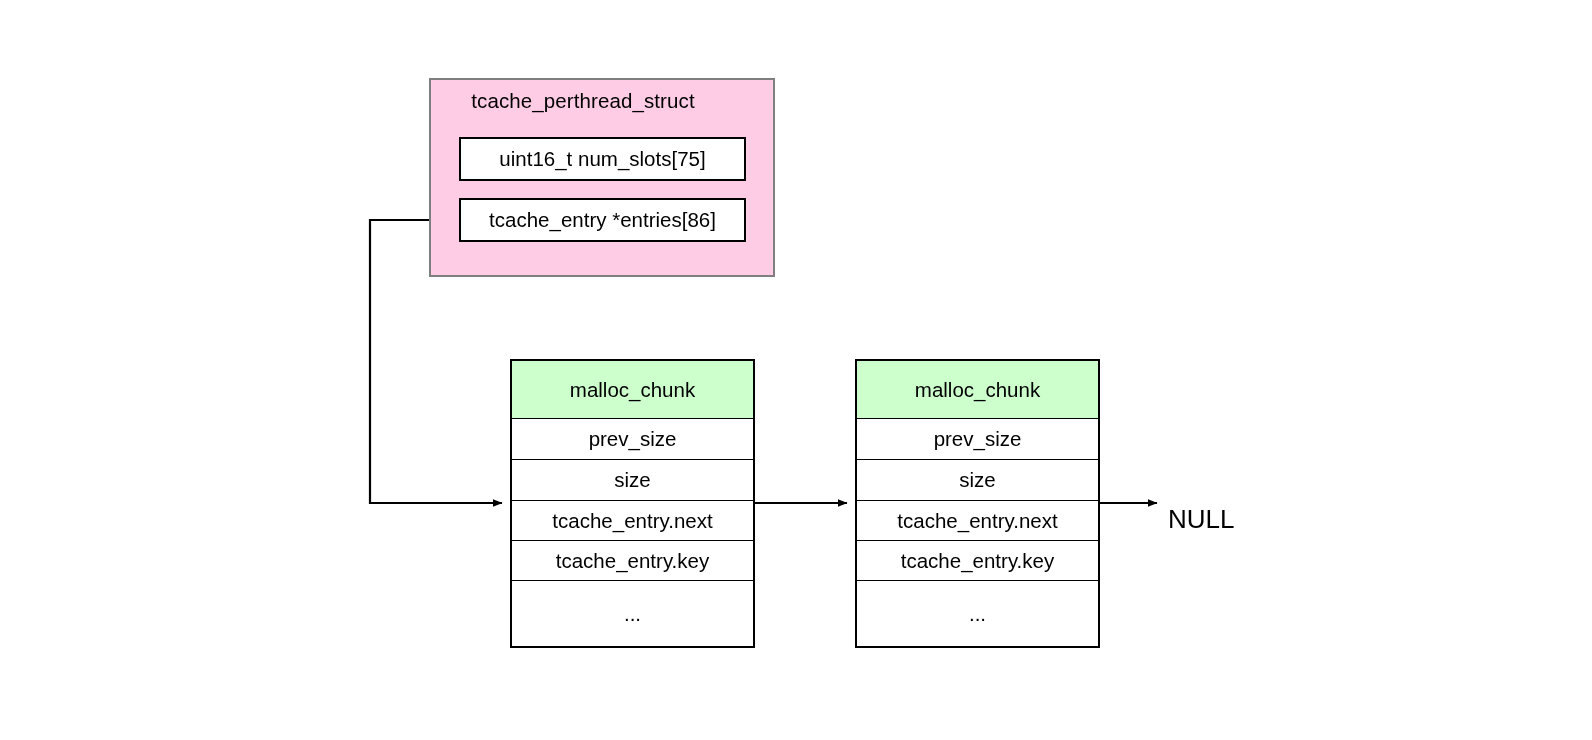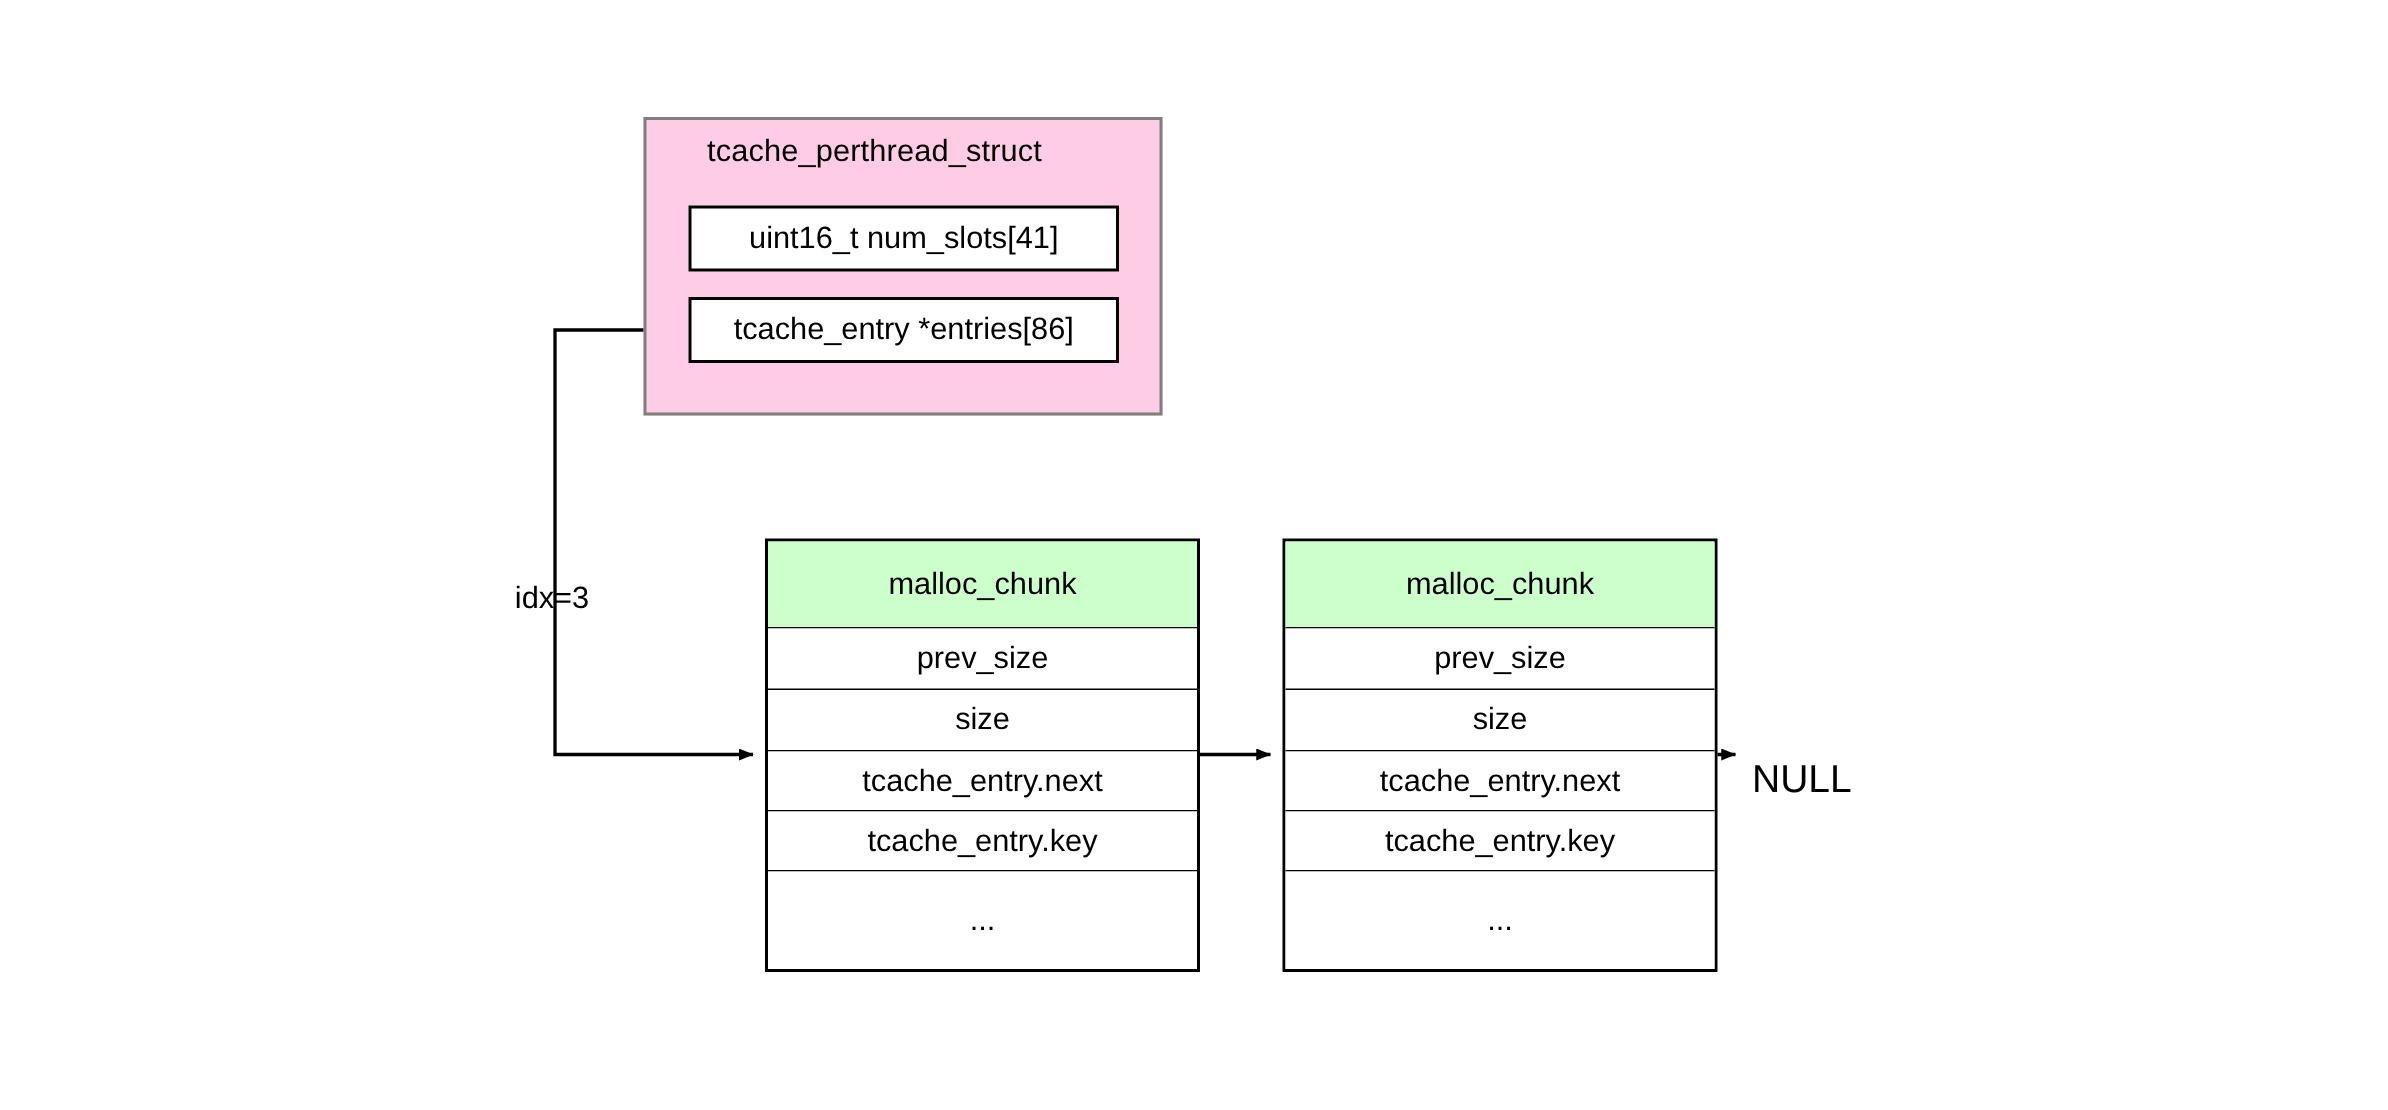--- a/index.html
+++ b/index.html
@@ -46,21 +46,21 @@
     display: flex;
     align-items: center;
     justify-content: center;
     font-size: 20.5px;
   }
   .field-num-slots { top: 137px; height: 44px; }
   .field-entries  { top: 198px; height: 44px; }
 
   
   .chunk {
-    width: 290px;
+    width: 245px;
     border: 2px solid #000000;
     background: #ffffff;
   }
   .chunk-a { left: 510px; top: 359px; }
   .chunk-b { left: 855px; top: 359px; }
   .chunk-row {
     width: 100%;
     box-sizing: border-box;
     display: flex;
     align-items: center;
@@ -119,29 +119,28 @@
 
   <g>
     <line x1="1100" y1="503" x2="1157" y2="503" stroke="#000000" stroke-width="2.2" marker-end="url(#arrowhead)"></line>
   </g>
 </svg>
 
 <div class="abs struct-box"></div>
 <div class="abs struct-title">tcache_perthread_struct</div>
 
 <div class="abs field-box field-num-slots">
-  <span>uint16_t num_slots[41]</span>
+  <span>uint16_t num_slots[75]</span>
 </div>
 
 <div class="abs field-box field-entries">
   <span>tcache_entry *entries[86]</span>
 </div>
 
 <div class="abs idx-label">
-  <div>idx=3</div>
 </div>
 
 <div class="abs chunk chunk-a">
   <div class="chunk-row header">malloc_chunk</div>
   <div class="chunk-row r1">prev_size</div>
   <div class="chunk-row r2">size</div>
   <div class="chunk-row r3">tcache_entry.next</div>
   <div class="chunk-row r4">tcache_entry.key</div>
   <div class="chunk-row last">...</div>
 </div>

